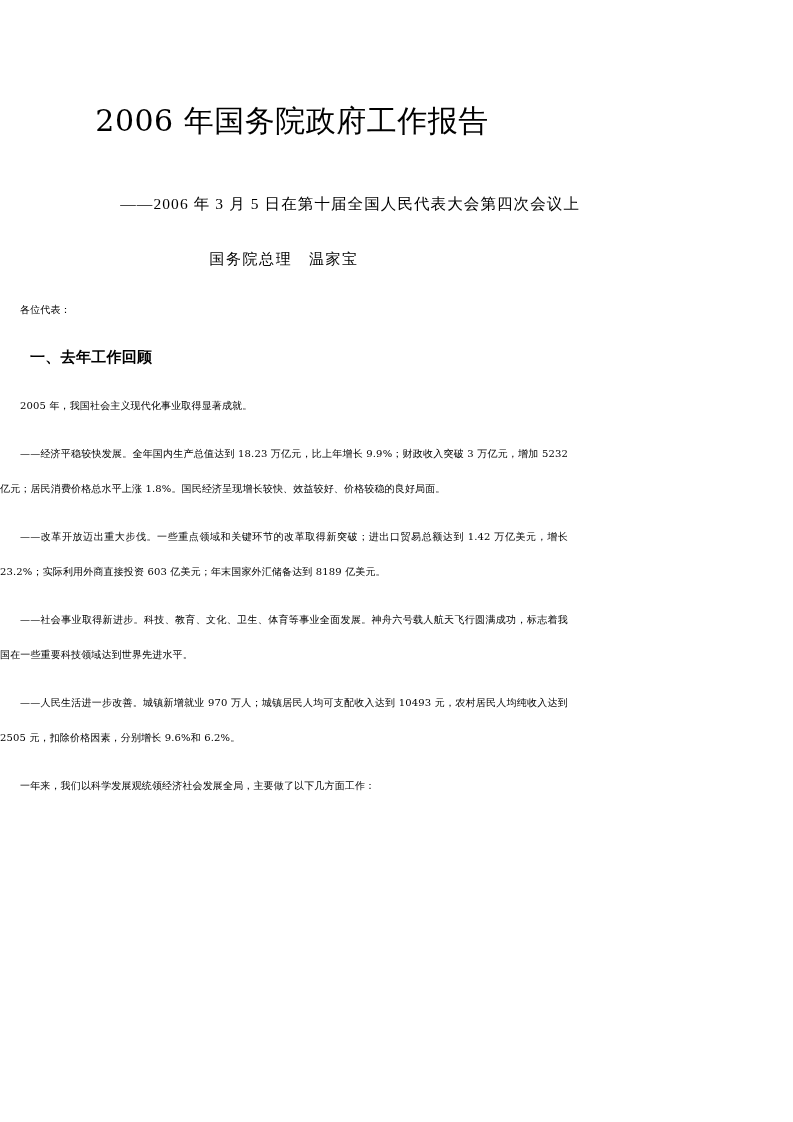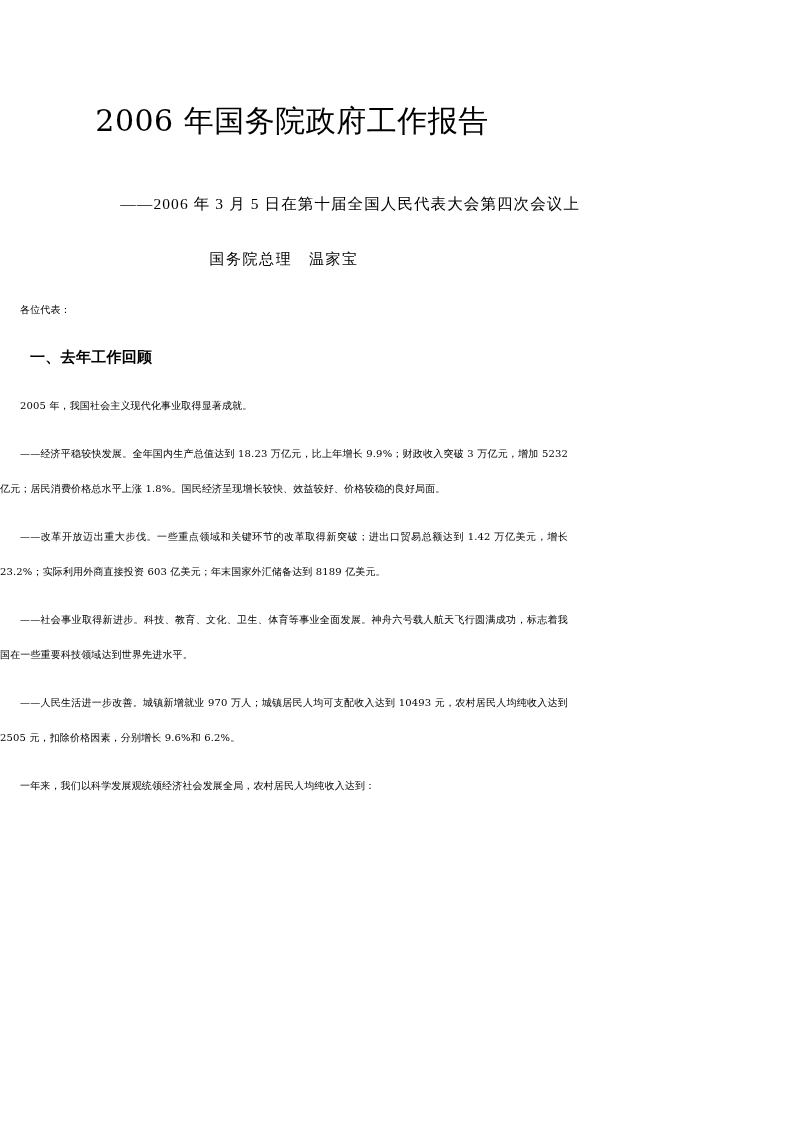--- a/index.html
+++ b/index.html
@@ -111,17 +111,17 @@
 
     <p class="para">——经济平稳较快发展。全年国内生产总值达到 18.23 万亿元，比上年增长 9.9%；财政收入突破 3 万亿元，增加 5232 亿元；居民消费价格总水平上涨 1.8%。国民经济呈现增长较快、效益较好、价格较稳的良好局面。</p>
 
     <p class="para">——改革开放迈出重大步伐。一些重点领域和关键环节的改革取得新突破；进出口贸易总额达到 1.42 万亿美元，增长 23.2%；实际利用外商直接投资 603 亿美元；年末国家外汇储备达到 8189 亿美元。</p>
 
     <p class="para">——社会事业取得新进步。科技、教育、文化、卫生、体育等事业全面发展。神舟六号载人航天飞行圆满成功，标志着我国在一些重要科技领域达到世界先进水平。</p>
 
     <p class="para">——人民生活进一步改善。城镇新增就业 970 万人；城镇居民人均可支配收入达到 10493 元，农村居民人均纯收入达到 2505 元，扣除价格因素，分别增长 9.6%和 6.2%。</p>
 
 
-    <p class="para">一年来，我们以科学发展观统领经济社会发展全局，农村居民人均纯收入达到：</p>
+    <p class="para">一年来，我们以科学发展观统领经济社会发展全局，主要做了以下几方面工作：</p>
 
   </div>
 
 </div>
 
 </body></html>

